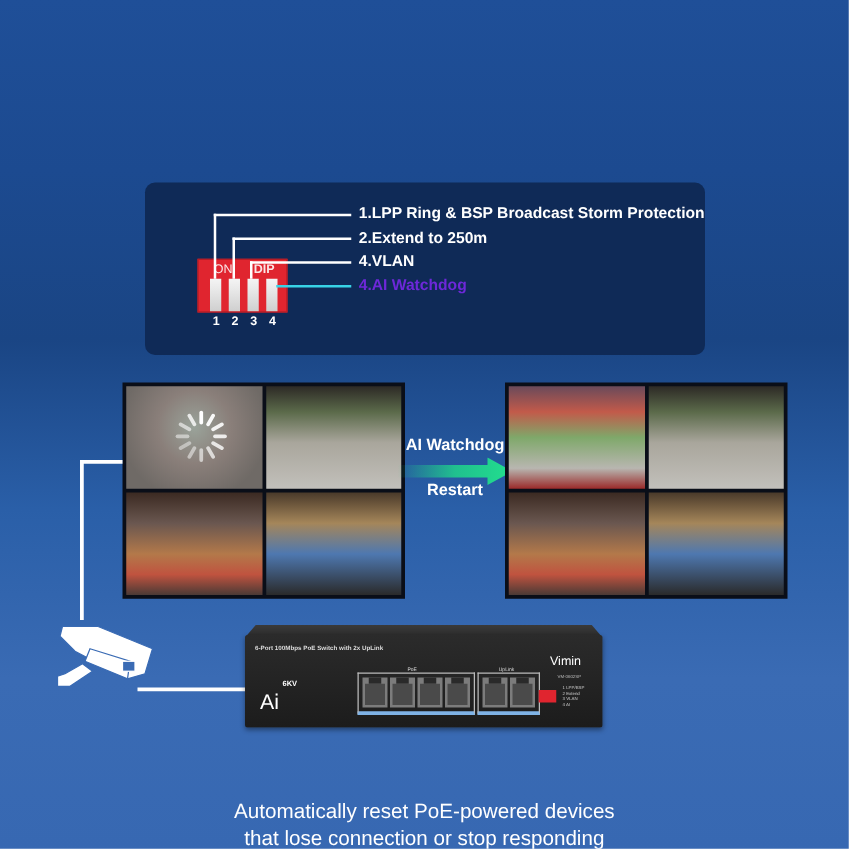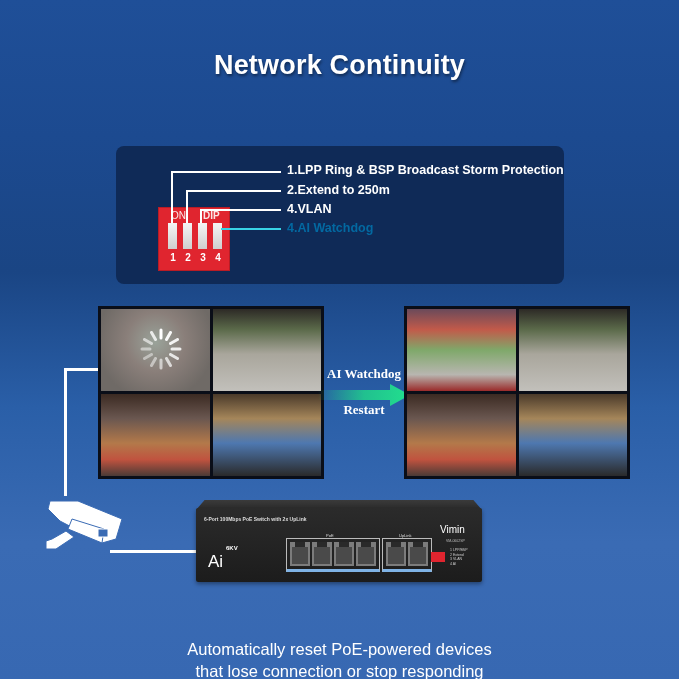--- a/index.html
+++ b/index.html
@@ -13,47 +13,47 @@
   .title {
     position: absolute; left: 0; top: 48px; width: 679px;
     text-align: center; font-weight: bold; font-size: 27px; line-height: 34px;
     text-shadow: 1px 2px 3px rgba(0,0,0,0.45); letter-spacing: 0.2px;
   }
   .dip-panel {
     position: absolute; left: 116px; top: 146px; width: 448px; height: 138px;
     background: #0f2a57; border-radius: 8px;
   }
   .dip-switch {
-    position: absolute; left: 158px; top: 207px; width: 72px; height: 64px;
+    position: absolute; left: 158px; top: 207px; width: 72px; height: 43px;
     background: #e0252f; border: 1px solid #b91c25;
   }
   .dip-switch .lbl-on { position: absolute; left: 12px; top: 2px; font-size: 10px; color: #fbe5e5; }
   .dip-switch .lbl-dip { position: absolute; left: 44px; top: 2px; font-size: 10px; color: #fbe5e5; font-weight: bold; }
   .dip-lever {
     position: absolute; top: 15px; width: 9px; height: 26px;
     background: linear-gradient(180deg, #f4f4f4 0%, #e6e6e6 40%, #cfcfcf 100%);
   }
   .dip-num { position: absolute; top: 44px; font-size: 10px; font-weight: bold; color: #fff; width: 10px; text-align: center; }
   .line { position: absolute; background: #fff; }
   .line.cyan { background: #38d3e6; }
   .dip-opt { position: absolute; left: 287px; font-size: 12.5px; font-weight: bold; color: #fff; white-space: nowrap; }
-  .dip-opt.active { color: #0369a1; }
+  .dip-opt.active { color: #6d28d9; }
 
   .grid {
     position: absolute; top: 306px; width: 226px; height: 173px; background: #0a0e18;
     display: grid; grid-template-columns: 1fr 1fr; grid-template-rows: 1fr 1fr; gap: 3px; padding: 3px;
   }
   .cam { position: relative; overflow: hidden; }
   .cam.blur { background: radial-gradient(circle at 50% 40%, #9aa39a 0%, #8a7f7a 40%, #6f6a66 80%); filter: blur(0.5px); }
   .cam.s1 { background: linear-gradient(180deg, #2d2a26 0%, #5b6a4a 25%, #a9a69c 55%, #c2c0bb 100%); }
   .cam.s2 { background: linear-gradient(180deg, #3b2a22 0%, #6a5750 30%, #b3794a 60%, #c0533f 80%, #4a3a36 100%); }
   .cam.s3 { background: linear-gradient(180deg, #4a3a2a 0%, #a5865a 30%, #4e78b0 60%, #2a2a2a 100%); }
   .cam.s0 { background: linear-gradient(180deg, #6a4a5a 0%, #c25a4a 25%, #7fa86a 50%, #b8b6b0 80%, #9a2a2a 100%); }
   .spinner { position: absolute; left: 38px; top: 18px; width: 44px; height: 44px; }
-  .arrow-block { position: absolute; left: 318px; top: 362px; width: 92px; height: 60px; text-align: center; font-family: Liberation Serif, serif; }
+  .arrow-block { position: absolute; left: 318px; top: 344px; width: 92px; height: 60px; text-align: center; }
   .arrow-block .lbl1 { position: absolute; top: 4px; left: 0; width: 92px; font-size: 13px; font-weight: bold; }
   .arrow-block .lbl2 { position: absolute; top: 40px; left: 0; width: 92px; font-size: 13px; font-weight: bold; }
 
   .switch {
     position: absolute; left: 196px; top: 508px; width: 286px; height: 74px;
     background: linear-gradient(180deg, #2b2b2b 0%, #1c1c1c 100%); border-radius: 2px;
     box-shadow: 0 2px 4px rgba(0,0,0,0.4);
   }
   .switch-top { position: absolute; left: 196px; top: 500px; width: 286px; height: 10px; background: linear-gradient(180deg,#3a3a3a,#2a2a2a); clip-path: polygon(3% 0, 97% 0, 100% 100%, 0 100%); }
   .sw-model { position: absolute; left: 8px; top: 8px; font-size: 5px; font-weight: bold; color: #ddd; }
@@ -69,21 +69,20 @@
   .mini-dip { position: absolute; left: 235px; top: 44px; width: 14px; height: 10px; background: #e0252f; }
   .mini-labels { position: absolute; left: 254px; top: 40px; font-size: 3.5px; color: #ccc; line-height: 4.5px; }
 
   .camera-icon { position: absolute; left: 44px; top: 499px; width: 80px; height: 56px; }
   .caption { position: absolute; left: 0; top: 598px; width: 679px; text-align: center; font-size: 16.5px; line-height: 22px; color: #fff; margin-top: 40px; }
 </style>
 </head>
 <body>
 
 <div class="title">
-  <div>Network Continuity</div>
 </div>
 
 <div class="dip-panel"></div>
 
 <div class="dip-switch">
   <span class="lbl-on">ON</span>
   <span class="lbl-dip">DIP</span>
   <div class="dip-lever" style="left:9px"></div>
   <div class="dip-lever" style="left:24px"></div>
   <div class="dip-lever" style="left:39px"></div>

